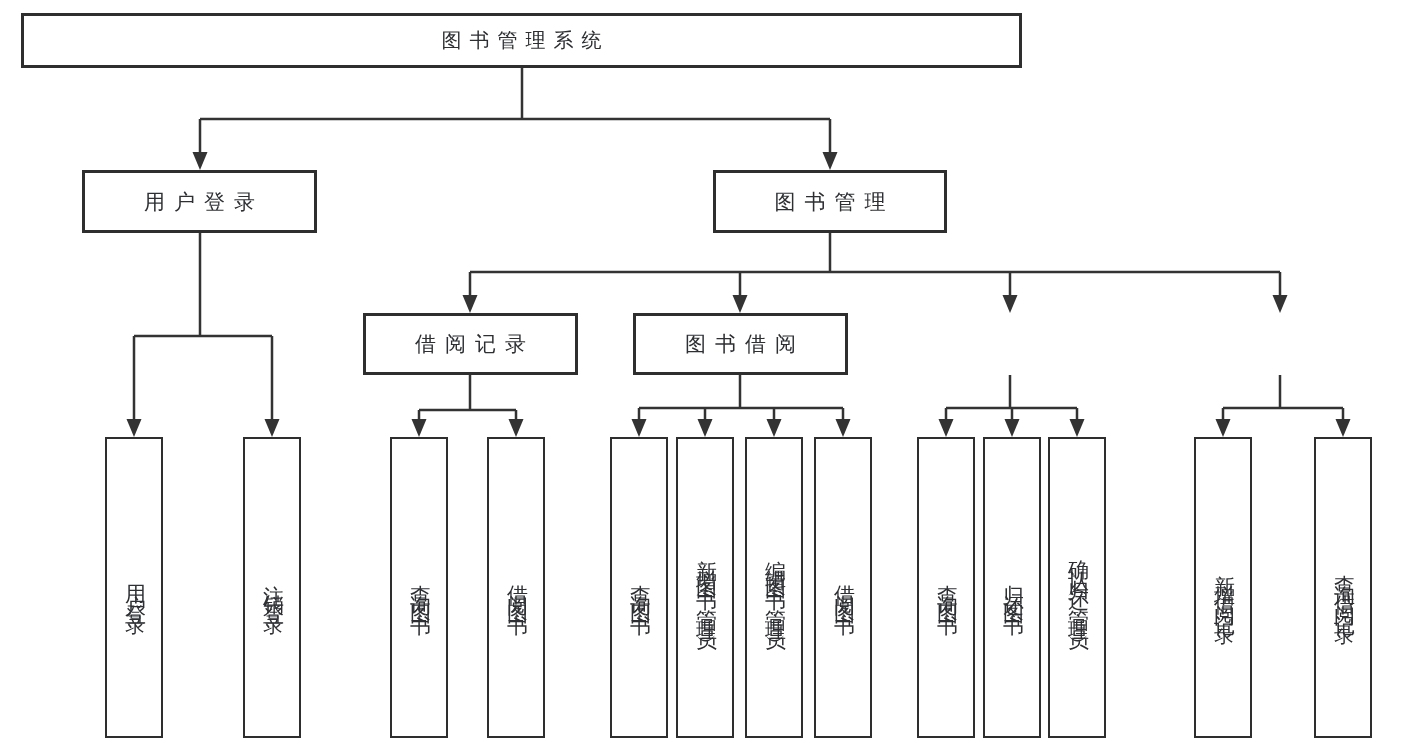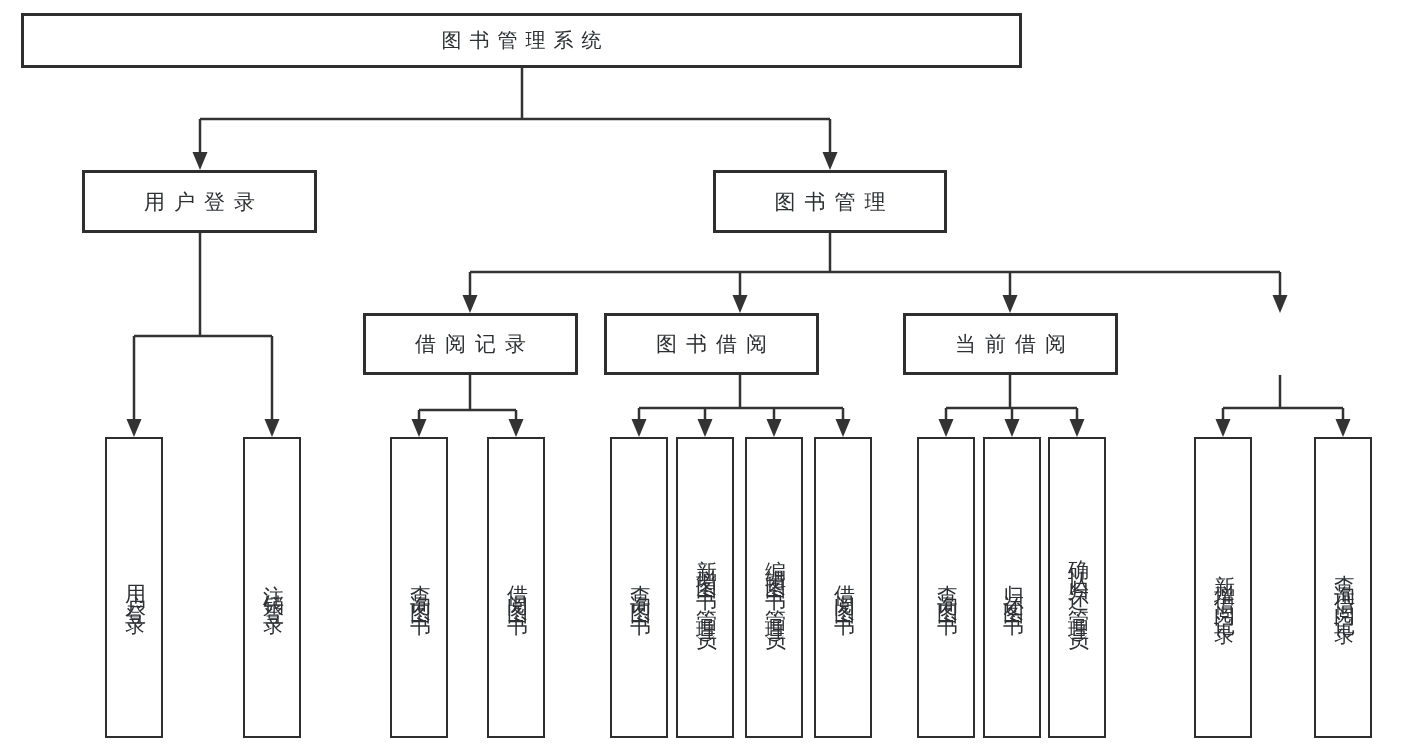--- a/index.html
+++ b/index.html
@@ -23,21 +23,21 @@
   }
   .node .label { white-space: nowrap; }
   .root-box  { left: 21px;  top: 13px;  width: 1001px; height: 55px; }
   .root-box .label { font-size: 20px; letter-spacing: 8px; text-indent: 8px; }
   .l2-box, .l3-box { height: 63px; }
   .l2-box .label, .l3-box .label { font-size: 21px; letter-spacing: 9px; text-indent: 9px; }
   .b-user { left: 82px;  top: 170px; width: 235px; }
   .b-book { left: 713px; top: 170px; width: 234px; }
   .l3-box { top: 313px; width: 215px; height: 62px; }
   .s-new  { left: 363px; }
-  .s-bor  { left: 604px; }
+  .s-bor  { left: 633px; }
   .s-cur  { left: 903px; }
   .s-rec  { left: 1172px; }
   .leaf {
     top: 437px;
     width: 58px;
     height: 301px;
     border-width: 2.5px;
   }
   .leaf .label {
     writing-mode: vertical-rl;
@@ -128,23 +128,20 @@
   <div class="node l2-box b-book">
     <span class="label">图书管理</span>
   </div>
 
   <div class="node l3-box s-new">
     <span class="label">借阅记录</span>
   </div>
   <div class="node l3-box s-bor">
     <span class="label">图书借阅</span>
   </div>
-  <div class="node l3-box s-cur">
-    <span class="label">当前借阅</span>
-  </div>
 
   <div class="node leaf leaf-1">
     <span class="label">用户登录</span>
   </div>
   <div class="node leaf leaf-2">
     <span class="label">注销登录</span>
   </div>
   <div class="node leaf leaf-3">
     <span class="label">查询图书</span>
   </div>

